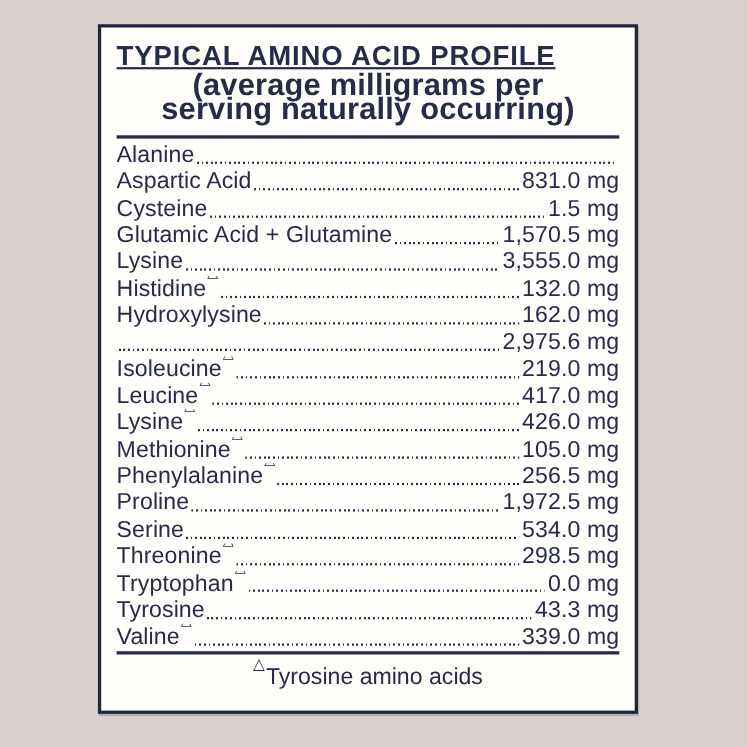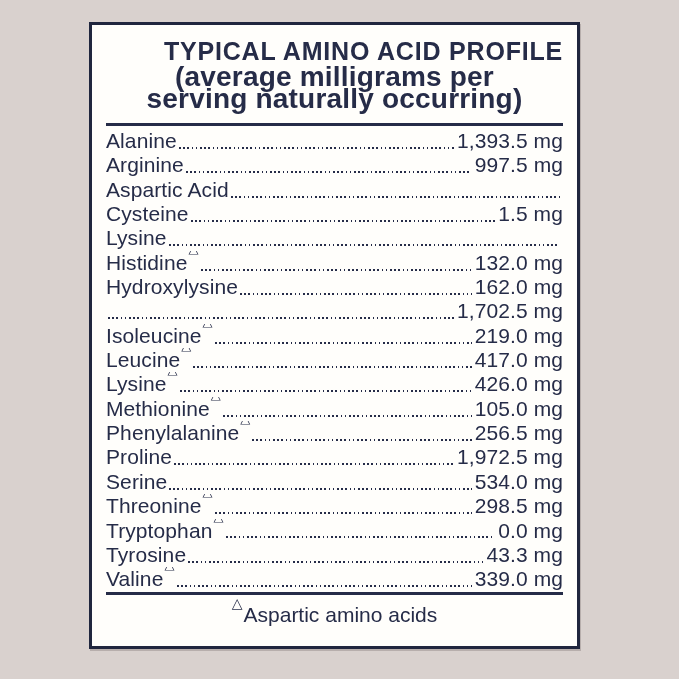--- a/index.html
+++ b/index.html
@@ -21,26 +21,27 @@
     position:absolute;
     left:89px; top:22px;
     width:491px; height:627px;
     background:var(--card);
     border:3px solid var(--border);
     padding:0 14px;
     box-shadow:1px 2px 0 rgba(120,110,108,.35);
   }
   .title{
     margin-top:11px;
-    text-align:right;
+    text-align:left;
     font-size:25px;
     font-weight:700;
     letter-spacing:.8px;
     line-height:30px;
     white-space:nowrap;
+    text-decoration:underline;
   }
   .subtitle{
     text-align:center;
     font-size:28px;
     line-height:22px;
     letter-spacing:.2px;
     font-weight:bold;
   }
   .sep{
     height:3px;
@@ -92,53 +93,54 @@
 
 <div class="card">
   <div class="title">TYPICAL AMINO ACID PROFILE</div>
   <div class="subtitle">(average milligrams per</div>
   <div class="subtitle">serving naturally occurring)</div>
   <div class="sep top"></div>
   <div class="rows">
       <div class="row">
         <span class="name">Alanine</span>
         <span class="leader"></span>
-        <span class="value">1,393.5 mg</span>
-      </div>
-      <div class="row">
-        <span class="name">Arginine</span>
-        <span class="leader"></span>
-        <span class="value">997.5 mg</span>
       </div>
       <div class="row">
         <span class="name">Aspartic Acid</span>
         <span class="leader"></span>
+        <span class="value">831.0 mg</span>
       </div>
       <div class="row">
         <span class="name">Cysteine</span>
         <span class="leader"></span>
         <span class="value">1.5 mg</span>
       </div>
       <div class="row">
+        <span class="name">Glutamic Acid + Glutamine</span>
+        <span class="leader"></span>
+        <span class="value">1,570.5 mg</span>
+      </div>
+      <div class="row">
         <span class="name">Lysine</span>
         <span class="leader"></span>
+        <span class="value">3,555.0 mg</span>
       </div>
       <div class="row">
         <span class="name">Histidine<sup class="mark">△</sup></span>
         <span class="leader"></span>
         <span class="value">132.0 mg</span>
       </div>
       <div class="row">
         <span class="name">Hydroxylysine</span>
         <span class="leader"></span>
         <span class="value">162.0 mg</span>
       </div>
       <div class="row">
         <span class="leader"></span>
-        <span class="value">1,702.5 mg</span>
+        <span class="value">2,975.6 mg</span>
       </div>
       <div class="row">
         <span class="name">Isoleucine<sup class="mark">△</sup></span>
         <span class="leader"></span>
         <span class="value">219.0 mg</span>
       </div>
       <div class="row">
         <span class="name">Leucine<sup class="mark">△</sup></span>
         <span class="leader"></span>
         <span class="value">417.0 mg</span>
@@ -184,15 +186,15 @@
         <span class="value">43.3 mg</span>
       </div>
       <div class="row">
         <span class="name">Valine<sup class="mark">△</sup></span>
         <span class="leader"></span>
         <span class="value">339.0 mg</span>
       </div>
     </div>
   <div class="sep"></div>
   <div class="footnote">
-    <sup class="mark">△</sup><span>Aspartic amino acids</span>
+    <sup class="mark">△</sup><span>Tyrosine amino acids</span>
   </div>
 </div>
 
 </body></html>

